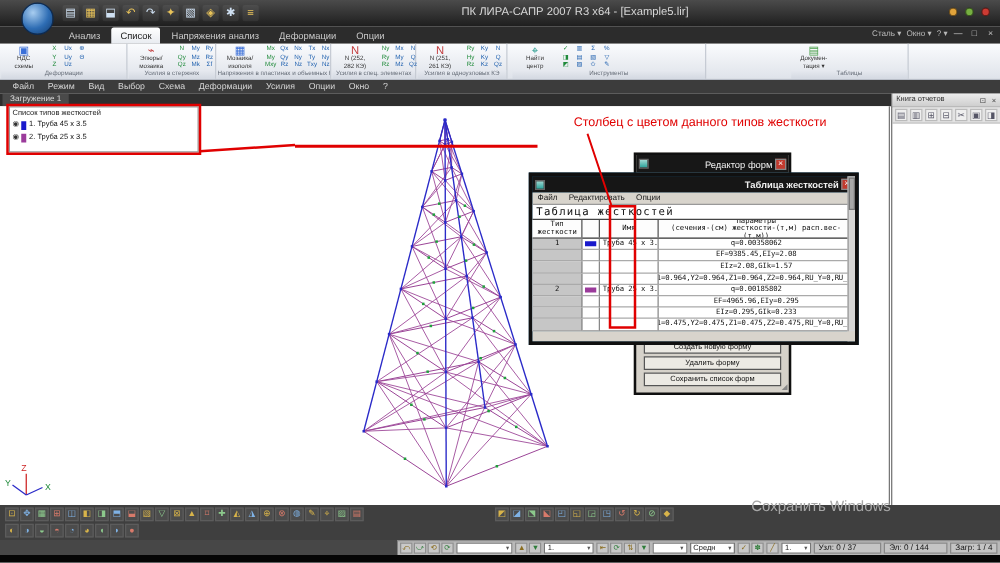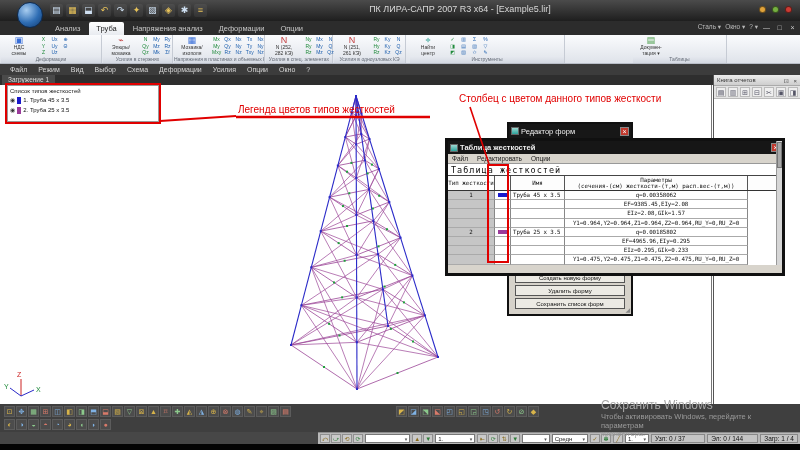--- a/index.html
+++ b/index.html
@@ -72,28 +72,28 @@
 
 .redtext{color:#e00000;font-size:10px;white-space:nowrap;z-index:42}
 #legend-note{left:238px;top:104px}
 #column-note{left:459px;top:93px}
 #column-redbox{left:487px;top:164px;width:22px;height:99px;border:2px solid #e00000;z-index:41}
 
 
 #forms-win{left:507px;top:122px;width:126px;height:194px;background:#d6d2ca;border:2px solid #101010;z-index:20}
 #forms-title{height:14px;background:#171717;display:flex;align-items:center;padding:0 2px;gap:2px}
 .wico{width:8px;height:8px;background:linear-gradient(#9fd8d2,#2aa39b);border:1px solid #666}
-.wtxt{flex:1;text-align:left;font-size:7.5px;color:#f0f0f0;white-space:nowrap;overflow:hidden}
+.wtxt{flex:1;text-align:right;font-size:7.5px;color:#f0f0f0;white-space:nowrap;overflow:hidden}
 .wclose{width:9px;height:9px;background:#c23a2e;color:#fff;font-size:7px;line-height:8px;text-align:center;border:1px solid #888}
 #forms-buttons{position:absolute;left:6px;bottom:5px;width:110px}
 .fbtn{height:11px;background:#eceae4;border:1px solid #555;font-size:6px;line-height:10px;text-align:center;color:#111;margin-top:2px;cursor:default}
 #forms-grip{position:absolute;right:1px;bottom:1px;font-size:6px;color:#888}
 
 
-#dialog{left:445px;top:138px;width:340px;height:138px;background:#0c4a6e;border:3px solid #101010;z-index:30}
+#dialog{left:423px;top:138px;width:264px;height:138px;background:#0c4a6e;border:3px solid #101010;z-index:30}
 #dlg-title{height:13px;background:#161616;display:flex;align-items:center;padding:0 2px;gap:2px}
 #dlg-title .wtxt{font-weight:bold;font-size:7.5px}
 #dlg-menu{height:10px;display:flex;gap:9px;padding-left:4px;align-items:center;background:#d8d4cc;border-bottom:1px solid #999}
 .dmi{font-size:6.5px;color:#1a1a1a;white-space:nowrap}
 #dlg-caption{height:12px;background:#fff;border-bottom:1px solid #444;font-family:"DejaVu Sans Mono",monospace;font-size:8.5px;line-height:12px;padding-left:3px;color:#111;letter-spacing:1px}
 #stiff-table{background:#fff;position:relative}
 .shead{display:flex;height:15px;background:#fdfdfd;border-bottom:1px solid #333}
 .hc{border-right:1px solid #555;font-family:"DejaVu Sans Mono",monospace;font-size:5.8px;display:flex;flex-direction:column;align-items:center;justify-content:center;color:#111;overflow:hidden;line-height:6.2px;text-align:center}
 .srow{display:flex;height:9.2px}
 .sc{border-right:1px solid #888;border-bottom:1px solid #aaa;font-family:"DejaVu Sans Mono",monospace;font-size:5.8px;
@@ -148,21 +148,21 @@
     </div>
   <div class="abs" id="title-text">ПК ЛИРА-САПР  2007 R3 x64 - [Example5.lir]</div>
   <div class="abs" id="win-dots">
       <span class="dot" style="background: rgb(224, 163, 59);"></span>
       <span class="dot" style="background: rgb(118, 176, 65);"></span>
       <span class="dot" style="background: rgb(204, 59, 51);"></span>
     </div>
 
   <div class="abs" id="tabrow">
       <span class="rtab">Анализ</span>
-      <span class="rtab active">Труба</span>
+      <span class="rtab active">Список</span>
       <span class="rtab">Напряжения анализ</span>
       <span class="rtab">Деформации</span>
       <span class="rtab">Опции</span>
     </div>
   <div class="abs" id="tabrow-right">
       <span class="trm">Сталь ▾</span>
       <span class="trm">Окно ▾</span>
       <span class="trm">? ▾</span>
       <span class="twg">—</span>
       <span class="twg">□</span>
@@ -673,21 +673,20 @@
       </div>
     <div id="dlg-bottom"></div>
   </div>
 
   <div class="abs" id="column-redbox"></div>
   <svg class="abs" id="anno-svg">
     <polyline points="160,121 236,116" stroke="#e00000" stroke-width="2" fill="none"></polyline>
     <line x1="236" y1="117" x2="430" y2="117" stroke="#e00000" stroke-width="2.5"></line>
     <polyline points="470,107 489,164" stroke="#e00000" stroke-width="1.6" fill="none"></polyline>
   </svg>
-  <div class="abs redtext" id="legend-note">Легенда цветов типов жесткостей</div>
   <div class="abs redtext" id="column-note">Столбец с цветом данного типов жесткости</div>
 
   <div class="abs" id="panel">
     <div id="panel-title">
       <span>Книга отчетов</span>
       <span>
         <span class="pbtn">⊡</span>
         <span class="pbtn">×</span>
       </span>
     </div>
@@ -803,18 +802,14 @@
           <span class="arr">▾</span>
         </span>
       <span class="sfield" style="width:60px">Узл: 0 / 37</span>
       <span class="sfield" style="width:56px">Эл: 0 / 144</span>
       <span class="sfield" style="flex:1">Загр: 1 / 4</span>
     </div>
   </div>
   <div class="abs" id="blackstrip"></div>
 
   <div class="abs" id="wm1">Сохранить Windows</div>
-  <div class="abs" id="wm2">
-    <div>Чтобы активировать Windows, перейдите к параметрам</div>
-    <div>компьютера.</div>
-  </div>
 
 </div>
 
 </body></html>

